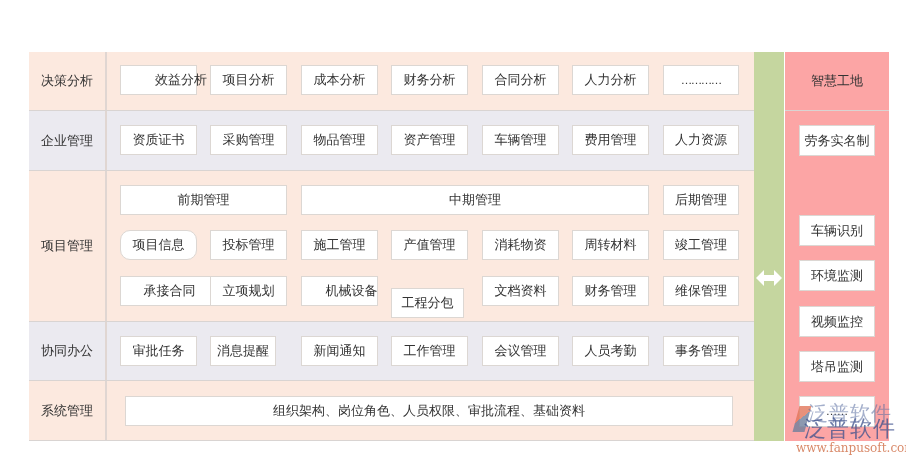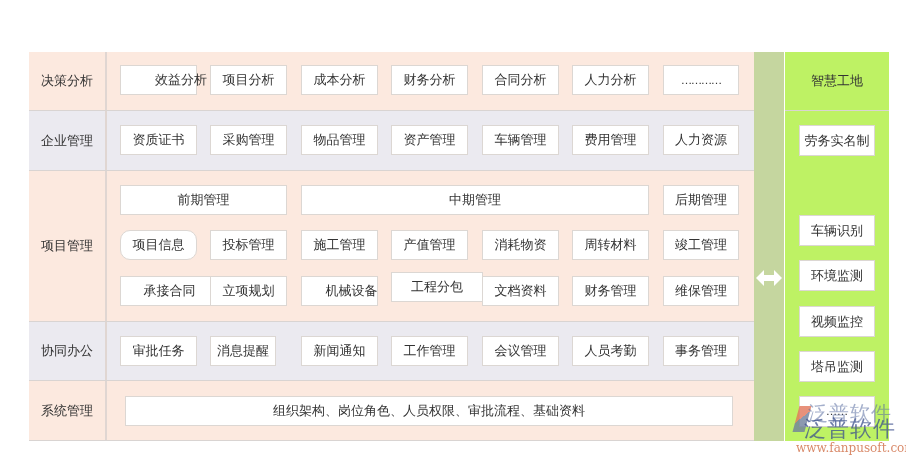--- a/index.html
+++ b/index.html
@@ -65,21 +65,21 @@
     top: 268px;
     width: 30px;
     height: 20px;
   }
   .right-panel {
     position: absolute;
     left: 785px;
     top: 52px;
     width: 104px;
     height: 389px;
-    background: #bef264;
+    background: #fca5a5;
   }
   .right-head {
     position: absolute;
     left: 0;
     top: 0;
     width: 104px;
     height: 58px;
     border-bottom: 1px solid #d9d4d2;
     display: flex;
     align-items: center;
@@ -193,21 +193,21 @@
 <div class="btn" style="left:210px;top:230px;width:77px;">投标管理</div>
 <div class="btn" style="left:301px;top:230px;width:77px;">施工管理</div>
 <div class="btn" style="left:391px;top:230px;width:77px;">产值管理</div>
 <div class="btn" style="left:482px;top:230px;width:77px;">消耗物资</div>
 <div class="btn" style="left:572px;top:230px;width:77px;">周转材料</div>
 <div class="btn" style="left:663px;top:230px;width:76px;">竣工管理</div>
 
 <div class="btn" style="left:120px;top:276px;width:99px;">承接合同</div>
 <div class="btn" style="left:210px;top:276px;width:77px;">立项规划</div>
 <div class="btn" style="left:301px;top:276px;width:77px;padding-left:24px;">机械设备</div>
-<div class="btn" style="left:391px;top:272px;width:92px;font-family:Liberation Mono, monospace;">工程分包</div>
+<div class="btn" style="left:391px;top:288px;width:73px;font-family:Liberation Mono, monospace;">工程分包</div>
 <div class="btn" style="left:482px;top:276px;width:77px;">文档资料</div>
 <div class="btn" style="left:572px;top:276px;width:77px;">财务管理</div>
 <div class="btn" style="left:663px;top:276px;width:76px;">维保管理</div>
 
 <div class="btn" style="left:120px;top:336px;width:77px;">审批任务</div>
 <div class="btn" style="left:210px;top:336px;width:66px;">消息提醒</div>
 <div class="btn" style="left:301px;top:336px;width:77px;">新闻通知</div>
 <div class="btn" style="left:391px;top:336px;width:77px;">工作管理</div>
 <div class="btn" style="left:482px;top:336px;width:77px;">会议管理</div>
 <div class="btn" style="left:572px;top:336px;width:77px;">人员考勤</div>

